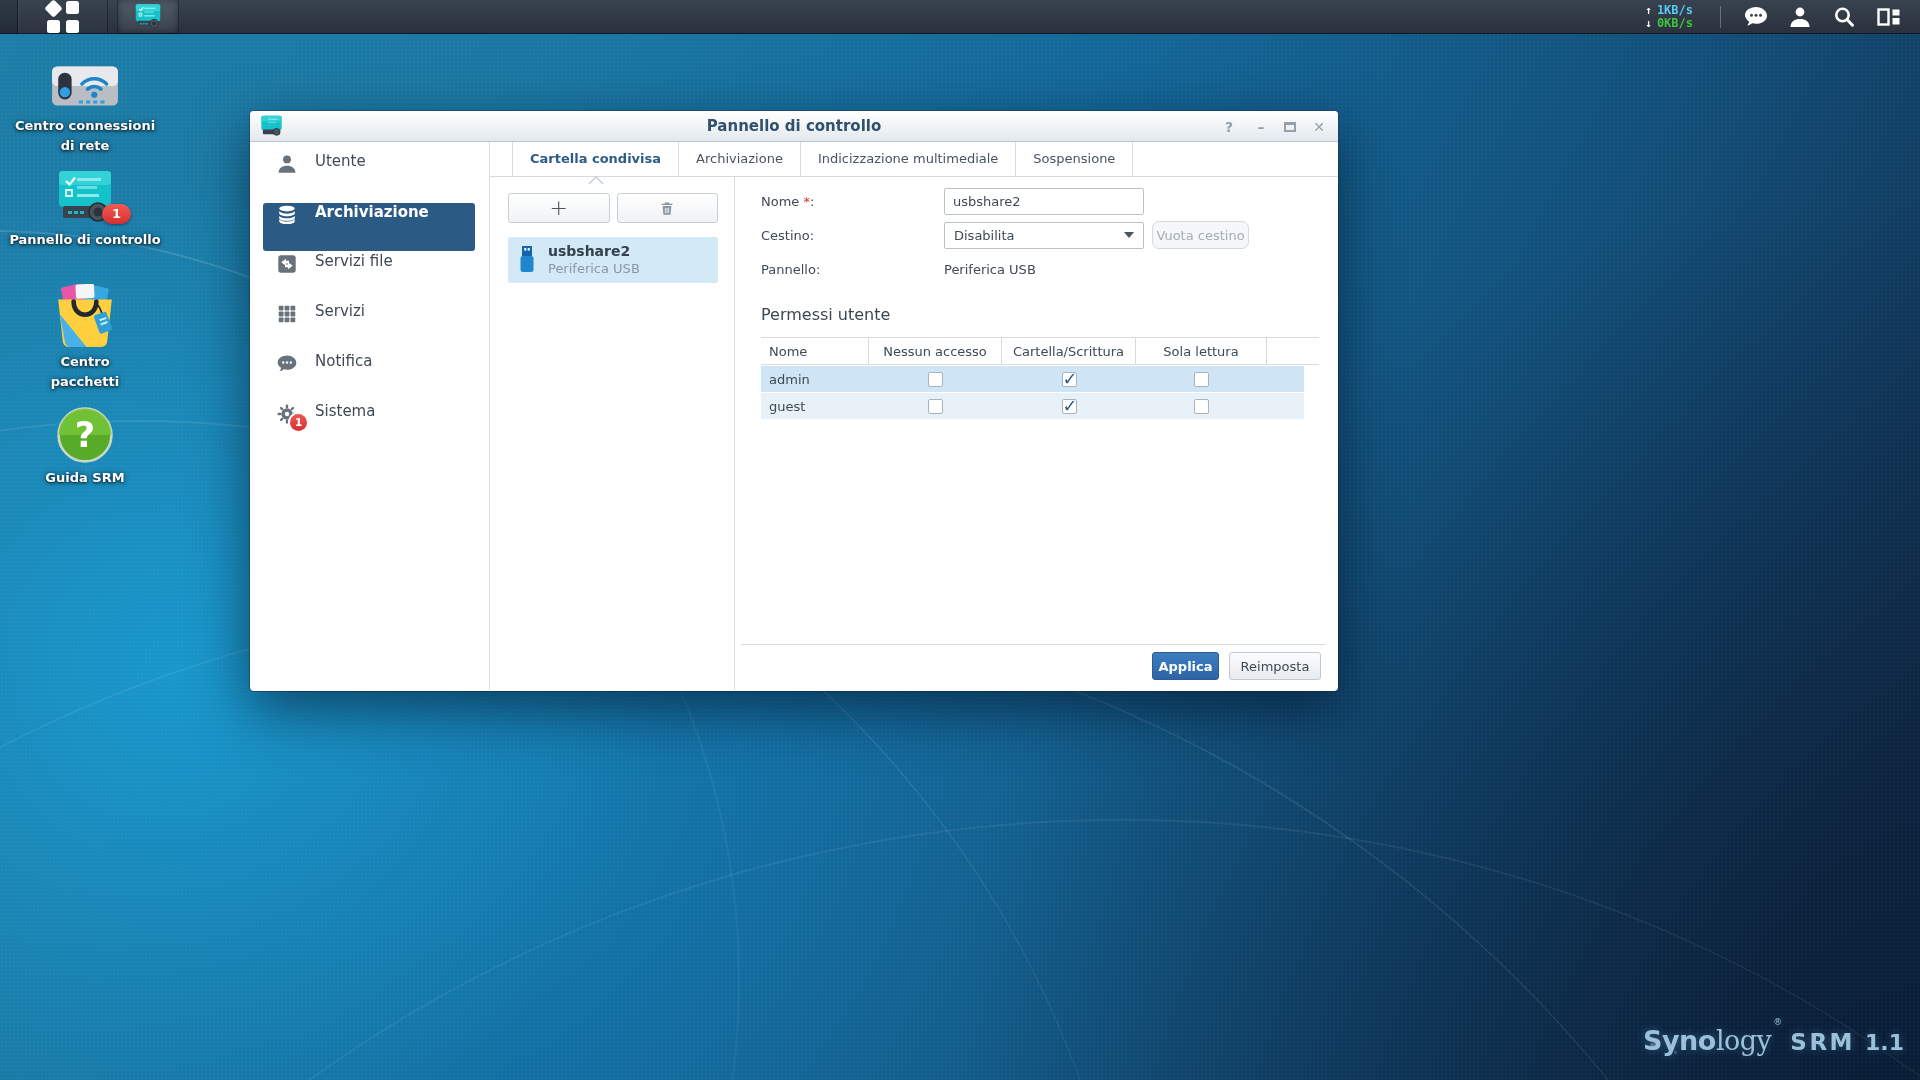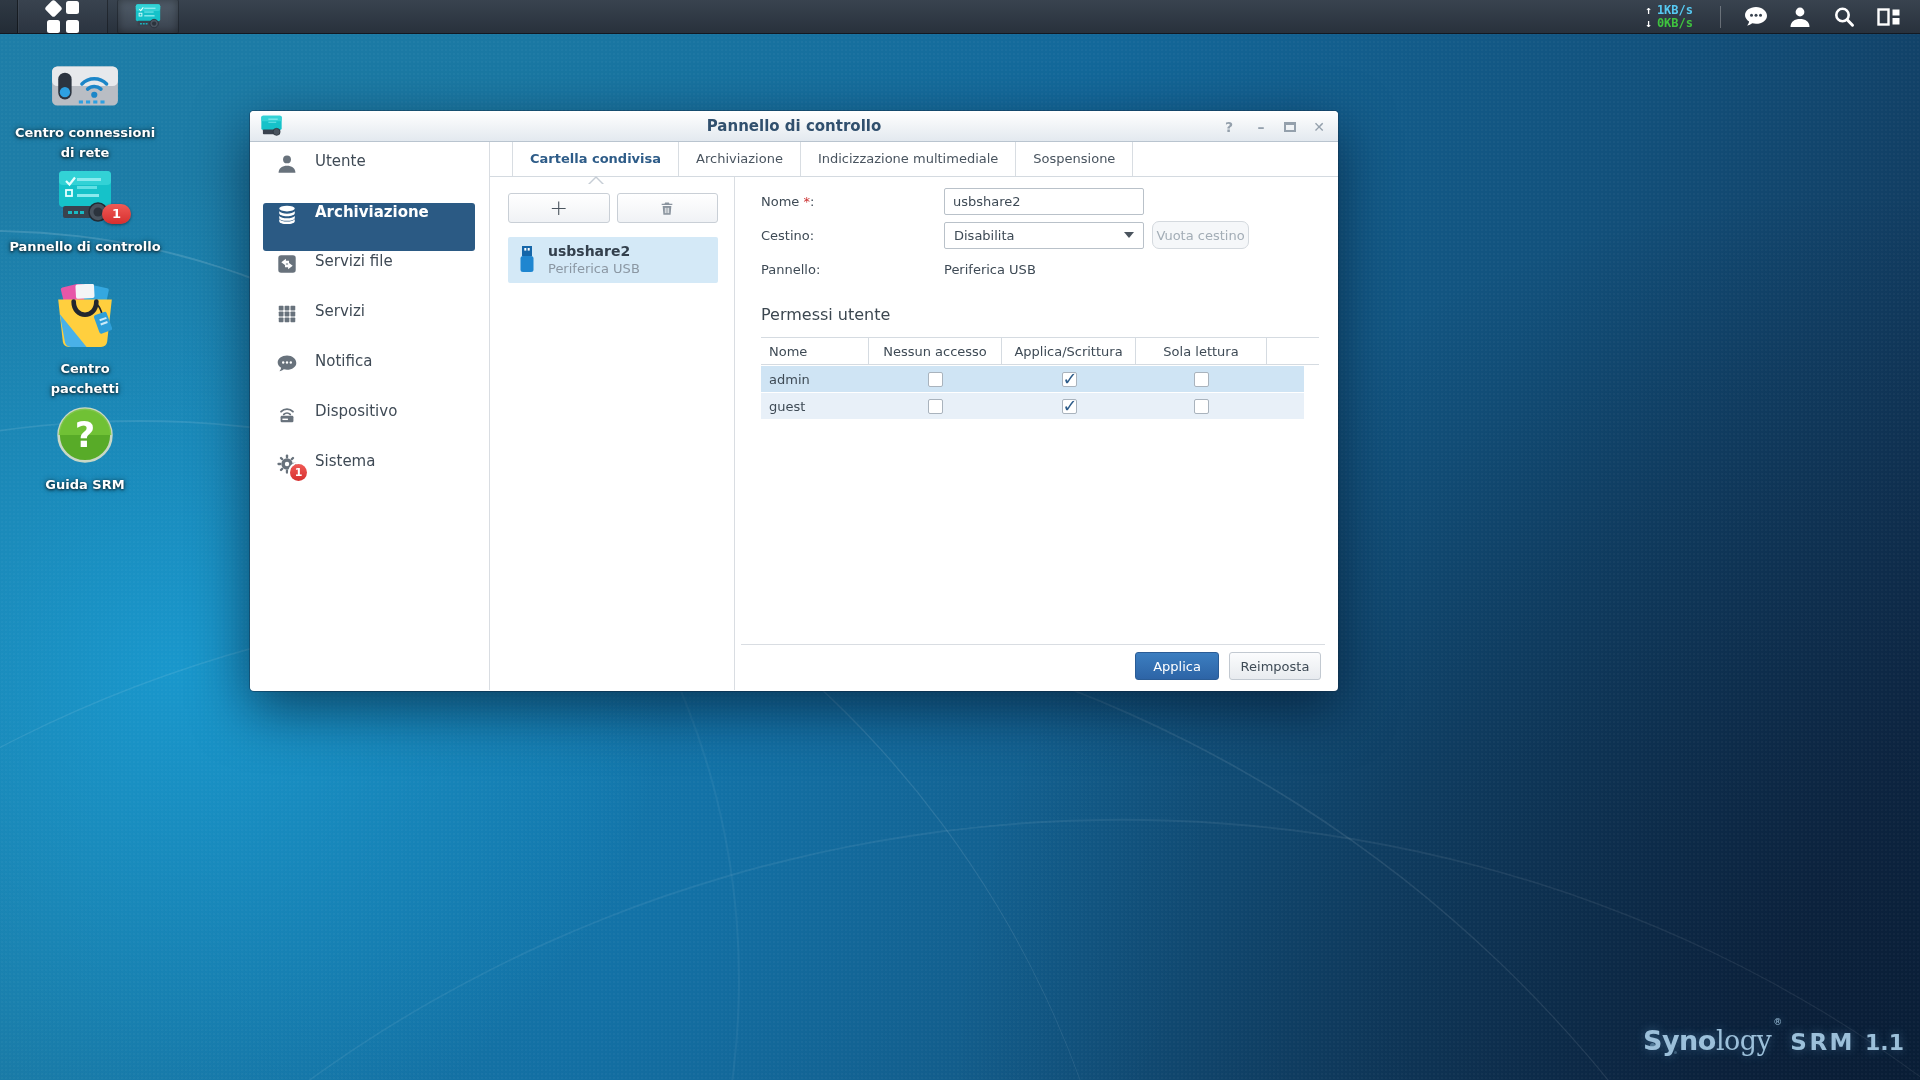--- a/index.html
+++ b/index.html
@@ -41,21 +41,21 @@
   .traffic { display:flex; flex-direction:column; align-items:flex-start; gap:0; margin-right:14px; font-family:"DejaVu Sans Mono","Liberation Mono",monospace; font-size:12px; font-weight:bold; line-height:13px; cursor:pointer; }
   .t-row { display:flex; align-items:center; gap:5px; }
   .t-arrow { color:#fff; font-size:11px; line-height:11px; }
   .t-up { color:#56c9f2; } .t-down { color:#3fc33f; }
   .tb-sep { width:1px; height:22px; background:rgba(255,255,255,.28); margin:0 13px; }
   .tb-ic { width:34px; height:34px; display:flex; align-items:center; justify-content:center; margin:0 5px; cursor:pointer; }
 
   
   .dicon { position:absolute; width:156px; text-align:center; cursor:pointer; z-index:5; }
   .dicon .iwrap { position:relative; display:inline-block; }
-  .dlabel { margin-top:7px; color:#fff; font-size:13px; font-weight:bold; line-height:1.5; text-shadow:0 1px 3px rgba(0,0,0,.8), 0 0 6px rgba(0,0,0,.45);text-align:center; }
+  .dlabel { color:#fff; font-size:13px; font-weight:bold; line-height:1.5; text-shadow:0 1px 3px rgba(0,0,0,.8), 0 0 6px rgba(0,0,0,.45);text-align:center; }
   .dlabel.narrow { width:92px; margin-left:auto; margin-right:auto; }
   .badge-pill { position:absolute; right:-14px; bottom:6px; min-width:29px; height:20px; padding:0 7px;
     background:linear-gradient(#f05a55,#d62f2f); border-radius:11px; color:#fff; font-size:13px; font-weight:bold;
     line-height:20px; text-align:center; box-shadow:0 1px 3px rgba(0,0,0,.45); }
 
   
   .logo { position:absolute; right:16px; bottom:24px; color:#9cc0da; display:flex; align-items:baseline; text-shadow:0 0 10px rgba(120,185,230,.35); }
   .logo .syno { font-size:27px; font-weight:bold; letter-spacing:-.5px; }
   .logo .logy { font-size:27px; font-family:"DejaVu Serif","Liberation Serif",serif; letter-spacing:-.5px; }
   .logo .reg { font-size:9px; margin:0 8px 0 2px; align-self:flex-start; line-height:26px; }
@@ -140,21 +140,21 @@
   .grid-row.alt { background:#e8f0f8; }
   .gc { display:flex; align-items:center; justify-content:center; }
   .gc.name { justify-content:flex-start; padding-left:8px; }
   .cb { width:15px; height:15px; background:#fff; border:1px solid #a9b3bd; border-radius:2px; position:relative; cursor:pointer; }
   .cb.checked::after { content:'✓'; position:absolute; left:0px; top:-5px; font-size:18px; font-weight:bold; color:#2d5c8a; }
 
   
   .footer-line { position:absolute; left:6px; right:13px; bottom:45px; border-top:1px solid #d9dde2; }
   .footer-btns { position:absolute; right:17px; bottom:10px; display:flex; gap:10px; }
   .btn { height:28px; border-radius:3px; font-size:13px; font-family:inherit; cursor:pointer; display:flex; align-items:center; justify-content:center; }
-  .btn-primary { width:84px; background:linear-gradient(#3c7ec0,#2d64a6); border:1px solid #2a5c96; color:#fff; font-weight:normal; }
+  .btn-primary { width:67px; background:linear-gradient(#3c7ec0,#2d64a6); border:1px solid #2a5c96; color:#fff; font-weight:bold; }
   .btn-secondary { width:92px; background:linear-gradient(#fbfcfd,#e8ebef); border:1px solid #c2c9d1; color:#3e4a55; }
 </style>
 </head>
 <body>
 
 <div class="screen">
   <div class="texture"></div>
   <div class="swoosh sw1"></div>
   <div class="swoosh sw2"></div>
   <div class="swoosh sw3"></div>
@@ -383,33 +383,20 @@
         <div class="side-item">
           <span class="icon-wrap">
             <svg width="22" height="22" viewBox="0 0 26 24">
                 <path fill="currentColor" d="M13 2C6.9 2 2 5.6 2 10.1c0 2.6 1.6 4.9 4.1 6.4-.3 1.6-1 3-2.1 4 2-.2 3.8-1 5.2-2.2 1.2.3 2.5.5 3.8.5 6.1 0 11-3.6 11-8.1S19.1 2 13 2z"></path>
                 <circle cx="8.5" cy="10.2" r="1.4" fill="#fff"></circle>
                 <circle cx="13" cy="10.2" r="1.4" fill="#fff"></circle>
                 <circle cx="17.5" cy="10.2" r="1.4" fill="#fff"></circle>
               </svg>
           </span>
           <span>Notifica</span>
-        </div>
-        <div class="side-item">
-          <span class="icon-wrap">
-            <svg width="22" height="22" viewBox="0 0 24 24">
-              <g stroke="currentColor" fill="none" stroke-width="2" stroke-linecap="round">
-                <path d="M5.5 9.5a9 9 0 0 1 13 0"></path>
-                  <path d="M8.5 12.5a5 5 0 0 1 7 0"></path>
-              </g>
-              <rect x="5" y="14" width="14" height="7" rx="1.5" fill="currentColor"></rect>
-              <rect x="7" y="17" width="6" height="1.6" fill="#fff"></rect>
-            </svg>
-          </span>
-          <span>Dispositivo</span>
         </div>
         <div class="side-item">
           <span class="icon-wrap">
             <svg width="22" height="22" viewBox="0 0 24 24" fill="currentColor">
               <g>
                 <rect x="10.7" y="1.5" width="2.6" height="4.4" rx="1.2"></rect>
                 <rect x="10.7" y="1.5" width="2.6" height="4.4" rx="1.2" transform="rotate(45 12 12)"></rect>
                 <rect x="10.7" y="1.5" width="2.6" height="4.4" rx="1.2" transform="rotate(90 12 12)"></rect>
                 <rect x="10.7" y="1.5" width="2.6" height="4.4" rx="1.2" transform="rotate(135 12 12)"></rect>
                 <rect x="10.7" y="1.5" width="2.6" height="4.4" rx="1.2" transform="rotate(180 12 12)"></rect>
@@ -482,21 +469,21 @@
             <div class="frow">
               <div class="flabel">Pannello:</div>
               <div class="static-value">Periferica USB</div>
             </div>
 
             <div class="perm-title">Permessi utente</div>
             <div class="grid">
               <div class="grid-header">
                 <div class="gh name c0">Nome</div>
                 <div class="gh c1">Nessun accesso</div>
-                <div class="gh c2">Applica/Scrittura</div>
+                <div class="gh c2">Cartella/Scrittura</div>
                 <div class="gh c3">Sola lettura</div>
                 <div class="gh spacer"></div>
               </div>
               <div class="grid-row sel">
                 <div class="gc name c0">admin</div>
                 <div class="gc c1">
                     <span class="cb"></span>
                   </div>
                 <div class="gc c2">
                     <span class="cb checked"></span>

